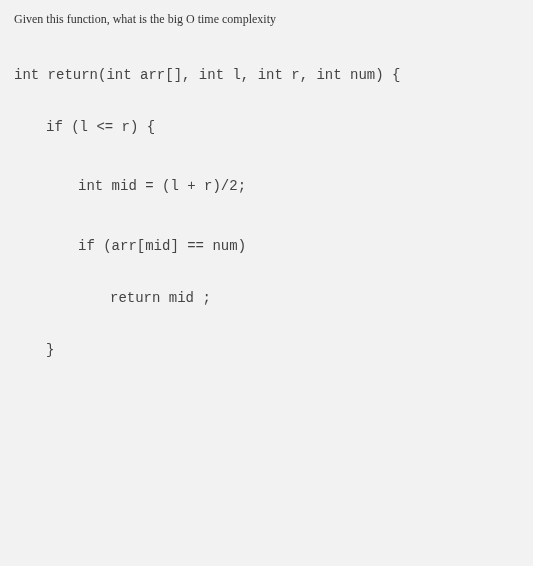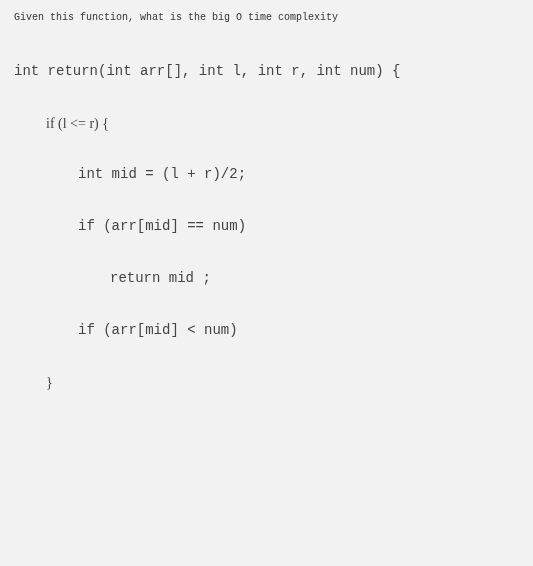--- a/index.html
+++ b/index.html
@@ -6,44 +6,43 @@
   body {
     margin: 0;
     padding: 12px 14px;
     background: #f2f2f2;
     font-family: Arial, Helvetica, sans-serif;
     font-size: 14px;
     color: #333;
     width: 533px;
   }
   .question-text {
-    font-family: Liberation Mono, monospace;
-    font-size: 10px;
+    font-family: Liberation Serif, serif;
+    font-size: 12px;
     color: #333;
     margin-bottom: 10px;
   }
   .code-block {
     font-family: "Courier New", Courier, monospace;
     font-size: 14px;
     color: #444;
     line-height: 1.85;
     white-space: pre;
   }
-  .indent1 { padding-left: 32px; font-family: Liberation Serif, serif; }
-  .indent2 { padding-left: 64px; }
+  .indent1 { padding-left: 32px; }
+  .indent2 { padding-left: 64px; margin-top: 8px; }
   .indent3 { padding-left: 96px; }
 </style>
 </head>
 <body>
 
 <div class="question-text">Given this function, what is the big O time complexity</div>
 
 <div class="code-block">
 <div>int return(int arr[], int l, int r, int num) {</div>
 <div class="indent1">if (l &lt;= r) {</div>
 <div class="indent2">int mid = (l + r)/2;</div>
 <div class="indent2">if (arr[mid] == num)</div>
 <div class="indent3">return mid ;</div>
-<div class="indent2">if (arr[mid] &lt; num)</div>
 <div class="indent1">}</div>
 
 
 </div>
 
 </body></html>

